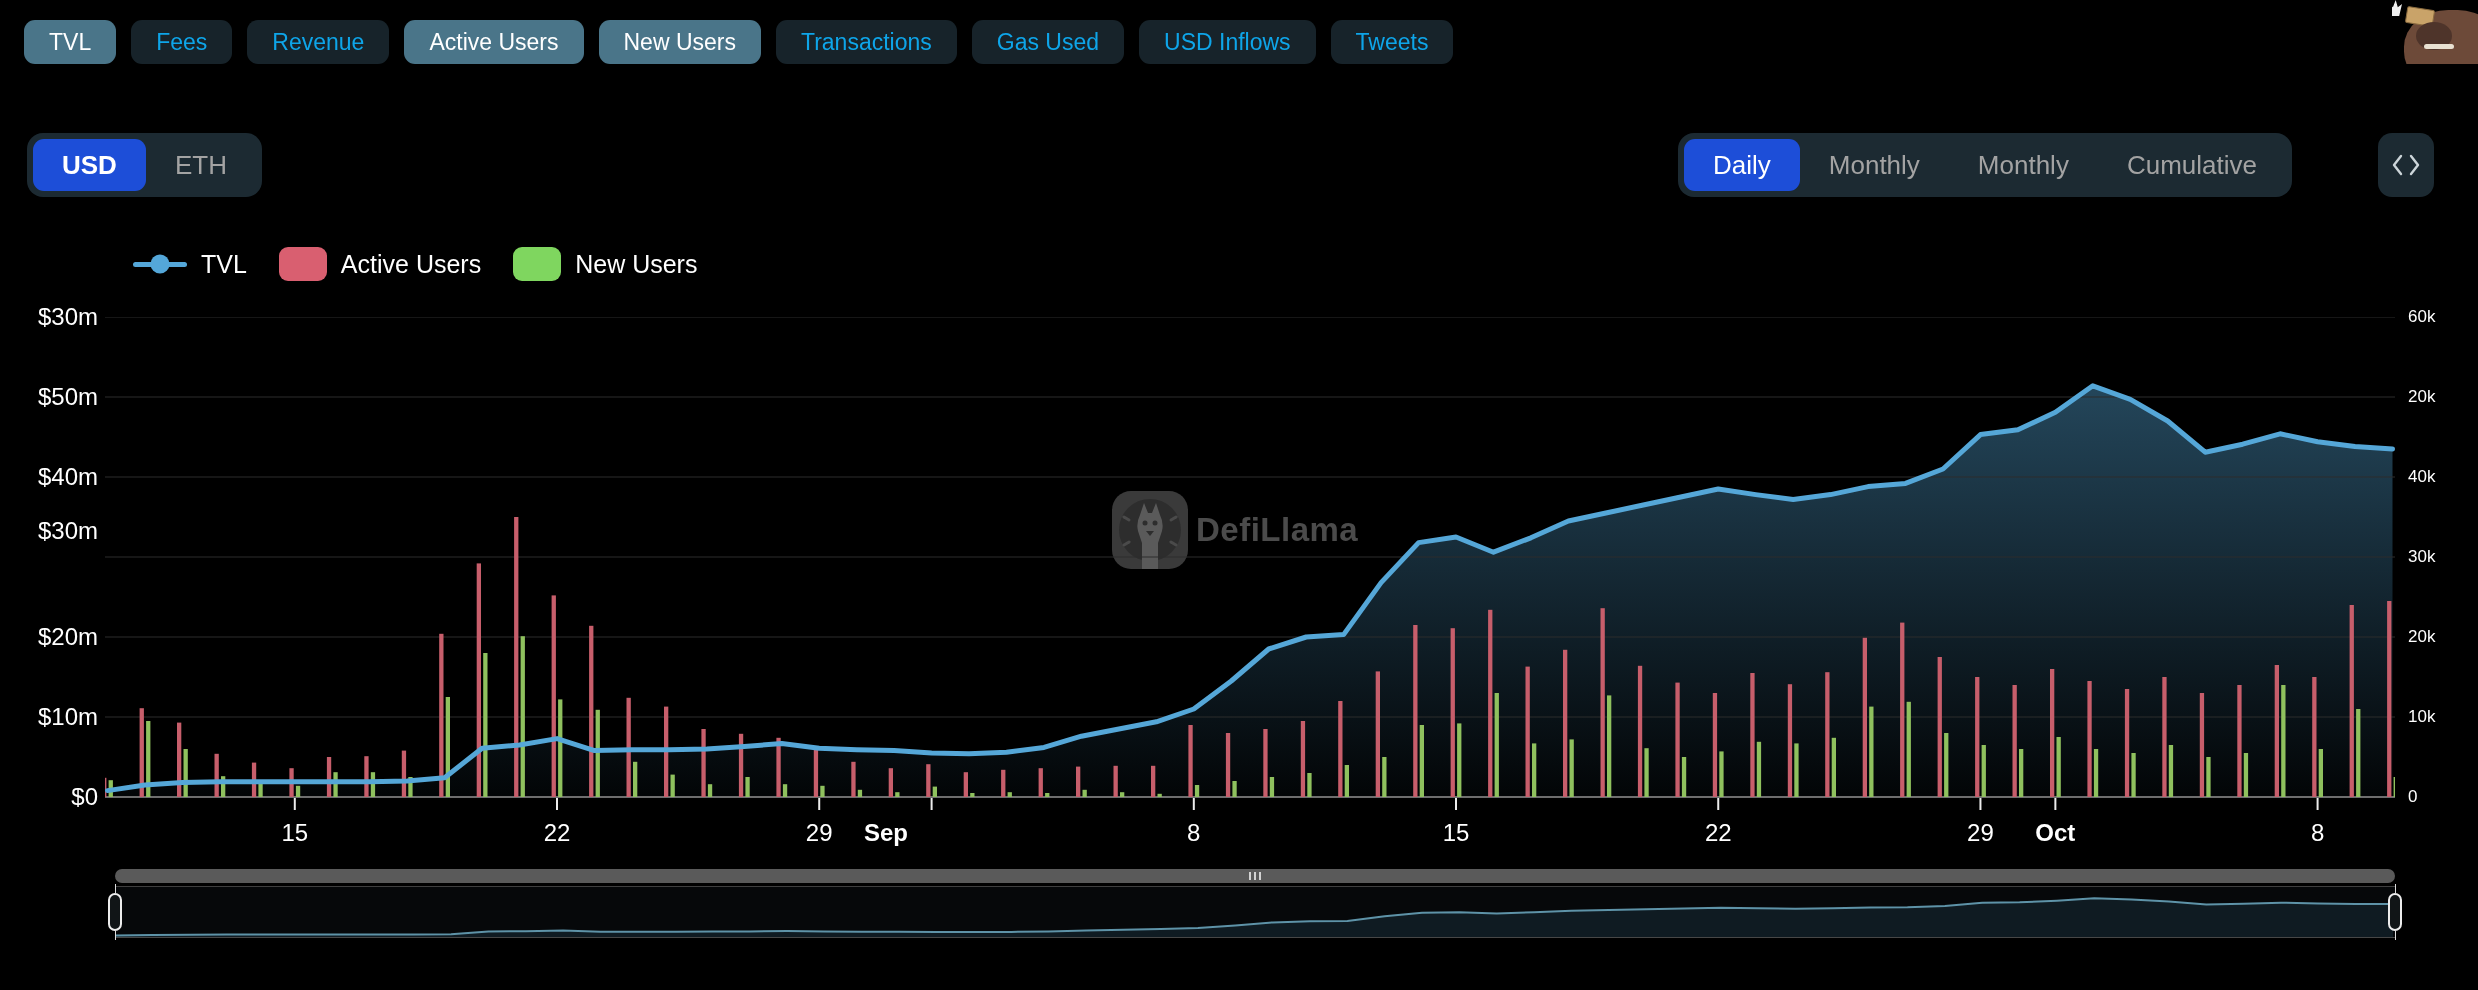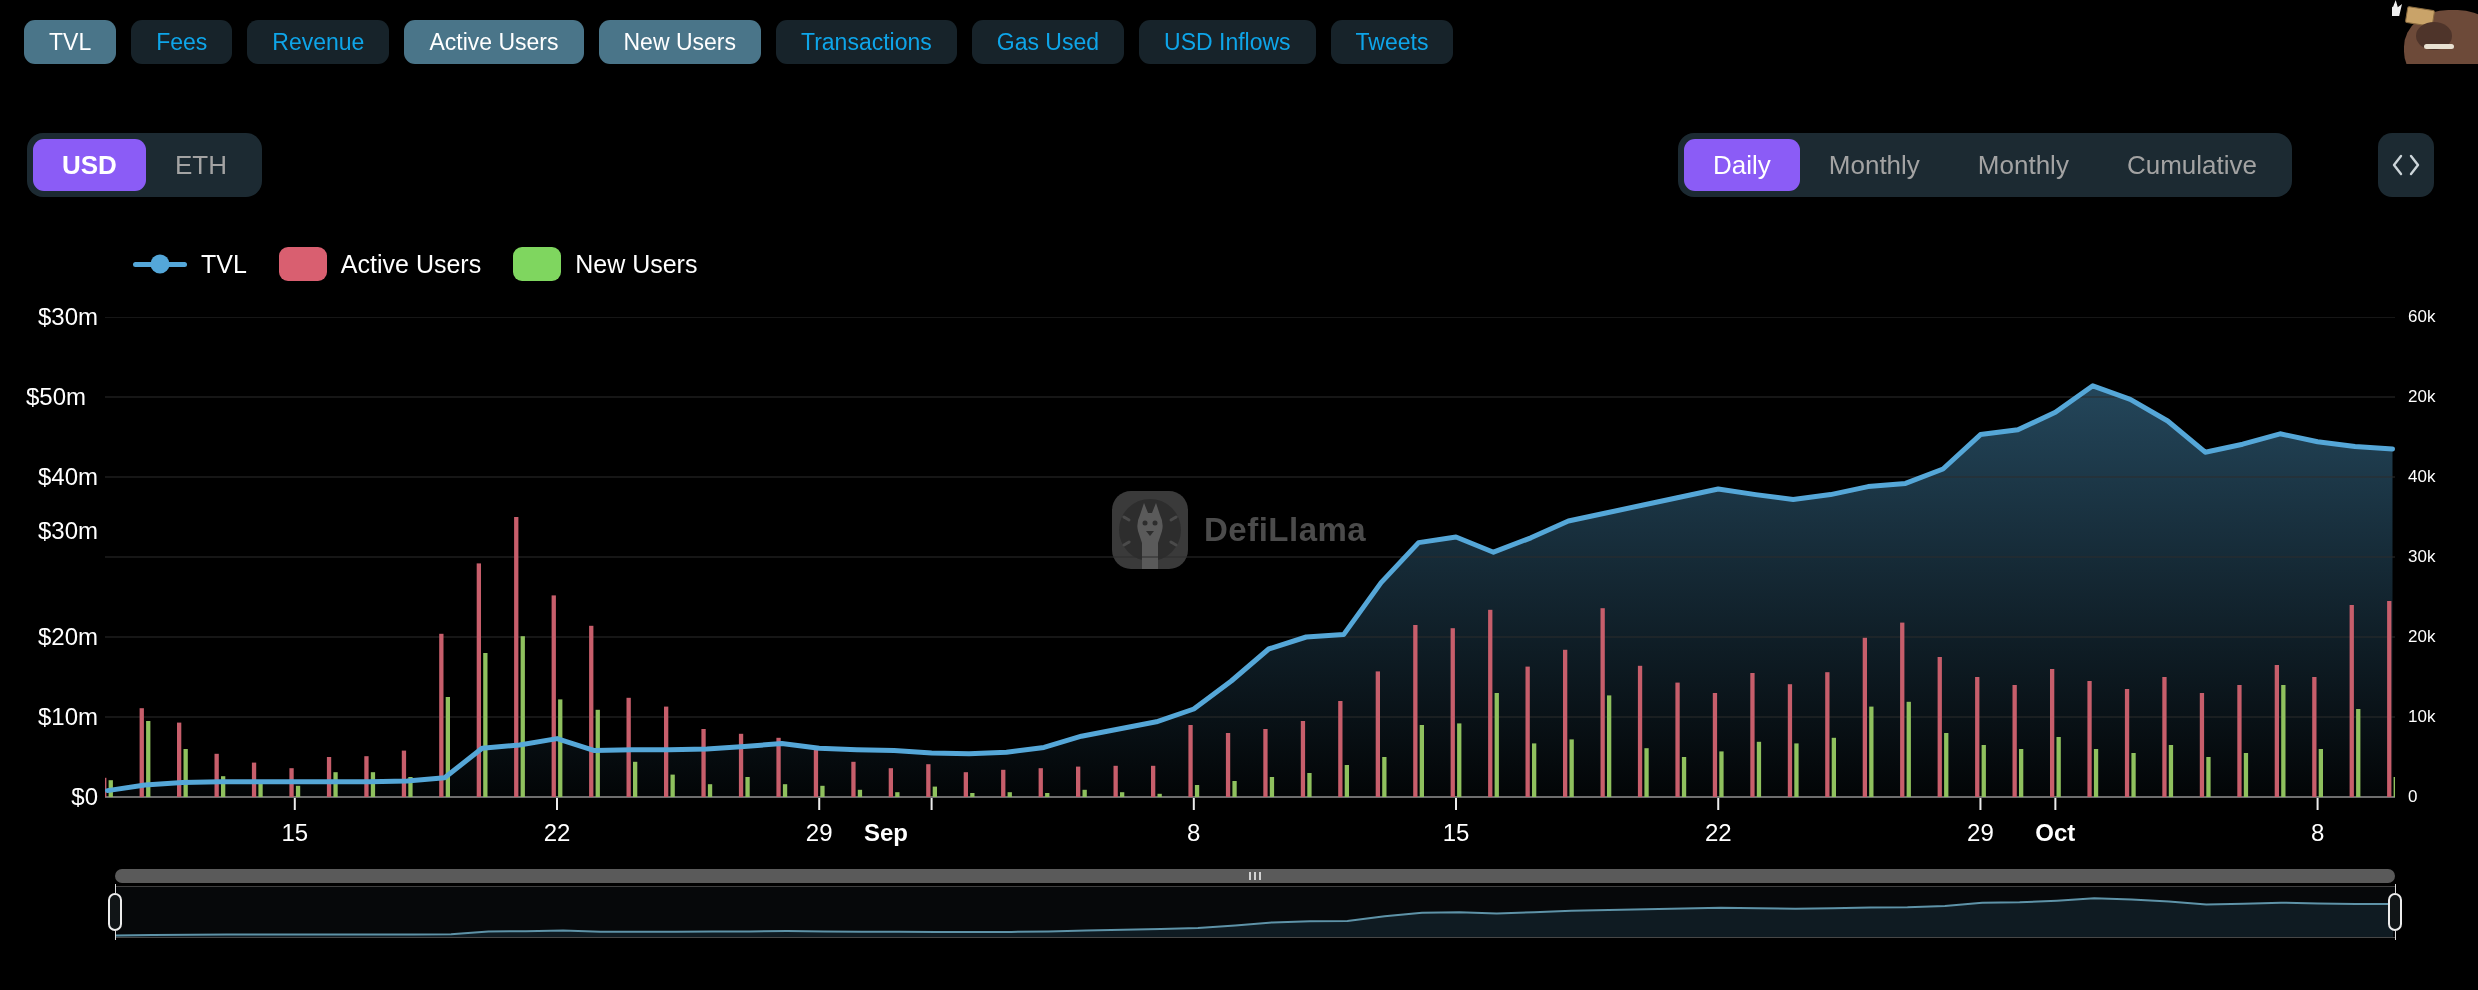--- a/index.html
+++ b/index.html
@@ -10,21 +10,21 @@
   .tabs{position:absolute;left:24px;top:20px;display:flex;gap:15px;}
   .tab{height:44px;padding:0 25px;display:flex;align-items:center;border-radius:11px;
        background:#17232a;color:#0ea5e9;font-size:23px;cursor:pointer;white-space:nowrap;}
   .tab.active{background:#4a7589;color:#fff;}
 
   
   .seg{position:absolute;top:133px;height:64px;box-sizing:border-box;display:flex;
        align-items:center;background:#1c2a32;border-radius:16px;padding:6px;}
   .seg-opt{height:52px;display:flex;align-items:center;padding:0 29px;border-radius:11px;
        font-size:26px;color:#a3a3a3;cursor:pointer;white-space:nowrap;}
-  .seg-opt.selected{background:#8b5cf6;color:#fff;}
+  .seg-opt.selected{background:#1d4ed8;color:#fff;}
   #currencyToggle{left:27px;}
   #currencyToggle .seg-opt.selected{font-weight:700;}
   #intervalToggle{left:1678px;}
   .embed-btn{position:absolute;left:2378px;top:133px;width:56px;height:64px;border-radius:14px;
        background:#1c2a32;display:flex;align-items:center;justify-content:center;cursor:pointer;}
 
   
   .legend{position:absolute;left:133px;top:247px;display:flex;align-items:center;gap:32px;font-size:25px;}
   .legend-item{display:flex;align-items:center;gap:14px;cursor:pointer;}
   .lg-line{position:relative;width:54px;height:5px;border-radius:3px;}
@@ -35,21 +35,21 @@
   
   .yl{position:absolute;left:14px;width:84px;text-align:right;font-size:24px;line-height:30px;color:#fff;}
   .yr{position:absolute;left:2408px;font-size:17px;line-height:30px;color:#fff;}
   .xl{position:absolute;top:819px;transform:translateX(-50%);font-size:24px;color:#fff;white-space:nowrap;}
   .xl.bold{font-weight:700;}
 
   
   #chartSvg{position:absolute;left:105px;top:317px;}
 
   
-  .wm{position:absolute;left:1112px;top:489px;display:flex;align-items:center;gap:16px;pointer-events:none;}
+  .wm{position:absolute;left:1112px;top:489px;display:flex;align-items:center;gap:8px;pointer-events:none;}
   .wm-text{font-size:33px;font-weight:700;color:#4b4b4b;letter-spacing:.5px;}
 
   
   .scrollbar{position:absolute;left:115px;top:869px;width:2280px;height:14px;background:#5a5a5a;
        border-radius:7px;cursor:pointer;}
   .grip{position:absolute;left:50%;top:3px;transform:translateX(-50%);display:flex;gap:3px;}
   .grip span{display:block;width:2px;height:8px;background:#d2d2d2;}
   .brush{position:absolute;left:115px;top:886px;width:2280px;height:52px;box-sizing:border-box;
        border-top:1px solid #3f3f3f;border-bottom:1px solid #474747;background:rgba(120,165,190,0.05);}
   .handle{position:absolute;top:50%;transform:translateY(-50%);width:14px;height:38px;
@@ -289,21 +289,21 @@
     <line x1="1088.811475409836" y1="481" x2="1088.811475409836" y2="493" stroke="#ececec" stroke-width="2"></line>
     <line x1="1351.0245901639346" y1="481" x2="1351.0245901639346" y2="493" stroke="#ececec" stroke-width="2"></line>
     <line x1="1613.237704918033" y1="481" x2="1613.237704918033" y2="493" stroke="#ececec" stroke-width="2"></line>
     <line x1="1875.4508196721313" y1="481" x2="1875.4508196721313" y2="493" stroke="#ececec" stroke-width="2"></line>
     <line x1="1950.3688524590166" y1="481" x2="1950.3688524590166" y2="493" stroke="#ececec" stroke-width="2"></line>
     <line x1="2212.5819672131147" y1="481" x2="2212.5819672131147" y2="493" stroke="#ececec" stroke-width="2"></line>
   </svg>
 
 <div id="axisLabels">
     <div class="yl" style="top: 302px;">$30m</div>
-    <div class="yl" style="top: 382px; text-align: center;">$50m</div>
+    <div class="yl" style="top: 382px;">$50m</div>
     <div class="yl" style="top: 462px;">$40m</div>
     <div class="yl" style="top: 516px;">$30m</div>
     <div class="yl" style="top: 622px;">$20m</div>
     <div class="yl" style="top: 702px;">$10m</div>
     <div class="yl" style="top: 782px;">$0</div>
     <div class="yr" style="top: 302px;">60k</div>
     <div class="yr" style="top: 382px;">20k</div>
     <div class="yr" style="top: 462px;">40k</div>
     <div class="yr" style="top: 542px;">30k</div>
     <div class="yr" style="top: 622px;">20k</div>

